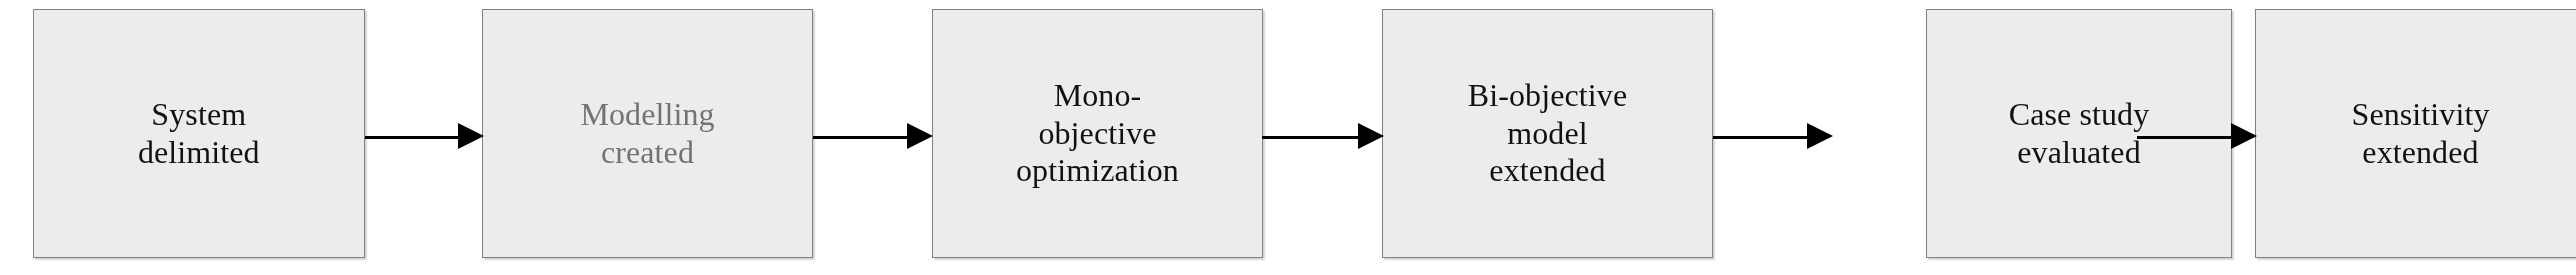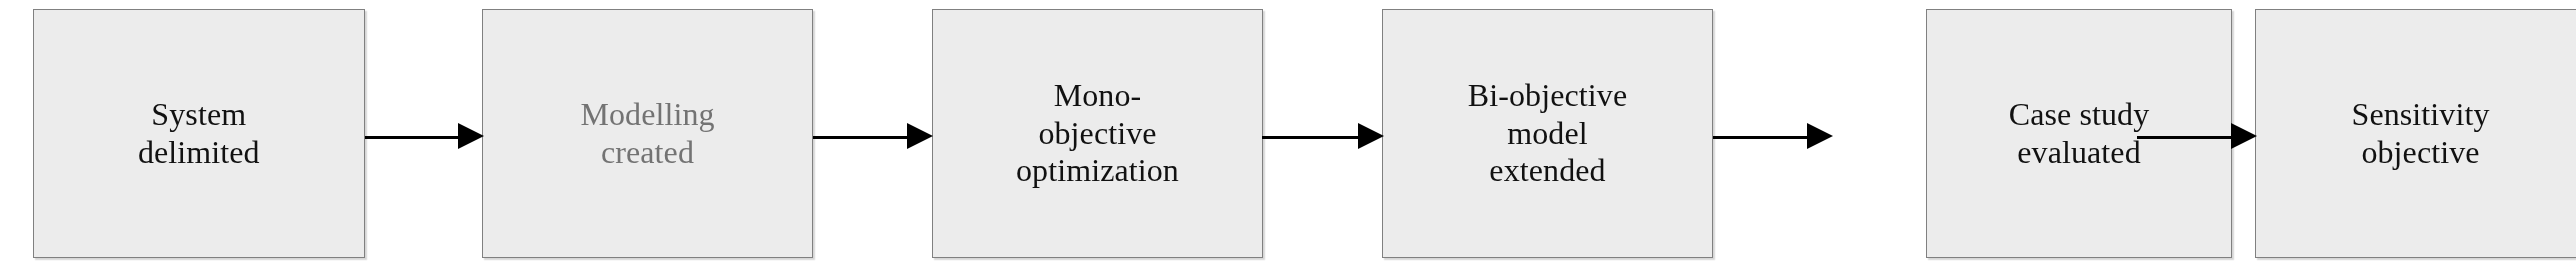--- a/index.html
+++ b/index.html
@@ -110,21 +110,21 @@
 extended</span>
     </div>
 
     <div class="node" id="n5" style="left: 1904px; width: 306px; background: rgb(236, 236, 236); border-color: rgb(128, 128, 128);">
       <span class="node-label" style="color: rgb(17, 17, 17);">Case study
 evaluated</span>
     </div>
 
     <div class="node" id="n6" style="left: 2233px; width: 331px; background: rgb(236, 236, 236); border-color: rgb(128, 128, 128);">
       <span class="node-label" style="color: rgb(17, 17, 17);">Sensitivity
-objective</span>
+extended</span>
     </div>
 
     <div class="connector" id="c1" style="left: 343px; width: 119px;">
       <span class="shaft" style="width: 95px; background: rgb(0, 0, 0);"></span>
       <span class="head" style="border-left-color: rgb(0, 0, 0);"></span>
     </div>
     <div class="connector" id="c2" style="left: 791px; width: 120px;">
       <span class="shaft" style="width: 96px; background: rgb(0, 0, 0);"></span>
       <span class="head" style="border-left-color: rgb(0, 0, 0);"></span>
     </div>

